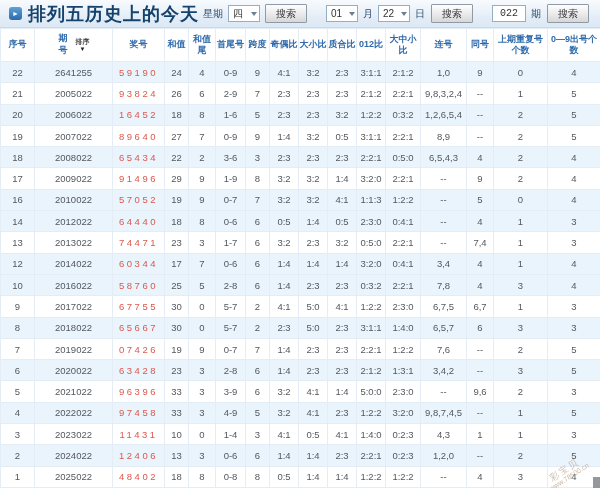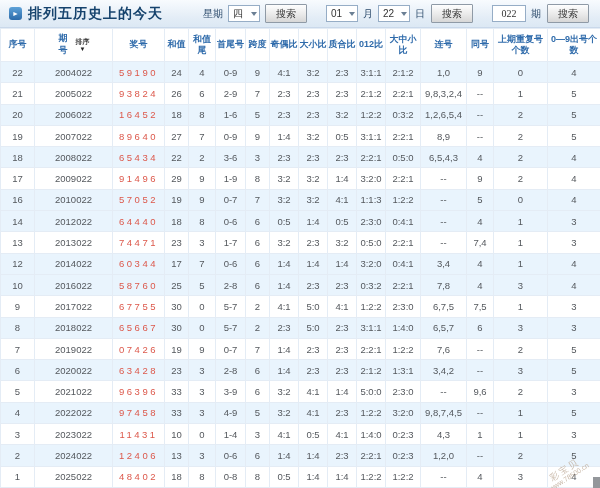--- a/index.html
+++ b/index.html
@@ -13,21 +13,21 @@
     height: 28px; display: flex; align-items: center; padding: 0 8px 0 9px;
     background: linear-gradient(#f8fbfe, #e2ecf6 70%, #dce8f4);
     border-bottom: 1px solid #c9d8ea;
   }
   .ticon {
     width: 13px; height: 13px; border-radius: 3px; margin-right: 6px;
     background: linear-gradient(#5ea2d8, #2b6aa9); color: #fff;
     display: inline-flex; align-items: center; justify-content: center;
     font-size: 7px; line-height: 1; flex: 0 0 auto;
   }
-  .title { font-size: 14px; font-weight: bold; color: #16436d; letter-spacing: 1px; }
+  .title { font-size: 18px; font-weight: bold; color: #16436d; letter-spacing: 1px; }
   .controls { margin-left: auto; display: flex; align-items: center; font-size: 10px; color: #2b4a6b; }
   .lbl { margin: 0 3px; white-space: nowrap; }
   .sel {
     display: inline-flex; align-items: center; height: 17px; background: #fff;
     border: 1px solid #96adc6; padding: 0 2px 0 4px; margin: 0 2px; min-width: 32px;
     justify-content: space-between; color: #333; cursor: default;
   }
   .sel .tri {
     width: 0; height: 0; margin-left: 4px;
     border-left: 3px solid transparent; border-right: 3px solid transparent;
@@ -35,21 +35,21 @@
   }
   .btn {
     height: 19px; padding: 0 10px; margin: 0 3px; font-size: 10px; color: #333;
     font-family: "Liberation Sans", sans-serif;
     border: 1px solid #8f9aa6; border-radius: 1px;
     background: linear-gradient(#fefefe, #e8e8e8 60%, #d7d7d7);
   }
   .inp {
     width: 34px; height: 17px; border: 1px solid #96adc6; font-size: 10px;
     text-align: center; padding: 0; margin: 0 2px; color: #333;
-    font-family: Liberation Serif, serif;
+    font-family: Liberation Mono, monospace;
   }
   .gap { width: 14px; }
   
   table { border-collapse: collapse; table-layout: fixed; width: 600px; height: 460px; }
   th {
     height: 33px; font-size: 9px; font-weight: bold; color: #2f6bab;
     background: #fff; border: 1px solid #e4ecf5; padding: 0; text-align: center;
     line-height: 1.25;
   }
   td {
@@ -148,21 +148,21 @@
           <th>大中小比</th>
           <th>连号</th>
           <th>同号</th>
           <th>上期重复号个数</th>
           <th>0—9出号个数</th>
         </tr>
       </thead>
     <tbody id="tbody">
         <tr class="alt">
           <td>22</td>
-          <td>2004022</td>
+          <td>2641255</td>
           <td class="num">59190</td>
           <td>24</td>
           <td>4</td>
           <td>0-9</td>
           <td>9</td>
           <td>4:1</td>
           <td>3:2</td>
           <td>2:3</td>
           <td>3:1:1</td>
           <td>2:1:2</td>
@@ -358,21 +358,21 @@
           <td>30</td>
           <td>0</td>
           <td>5-7</td>
           <td>2</td>
           <td>4:1</td>
           <td>5:0</td>
           <td>4:1</td>
           <td>1:2:2</td>
           <td>2:3:0</td>
           <td>6,7,5</td>
-          <td>7,5</td>
+          <td>6,7</td>
           <td>1</td>
           <td>3</td>
         </tr>
         <tr class="alt">
           <td>8</td>
           <td>2018022</td>
           <td class="num">65667</td>
           <td>30</td>
           <td>0</td>
           <td>5-7</td>

